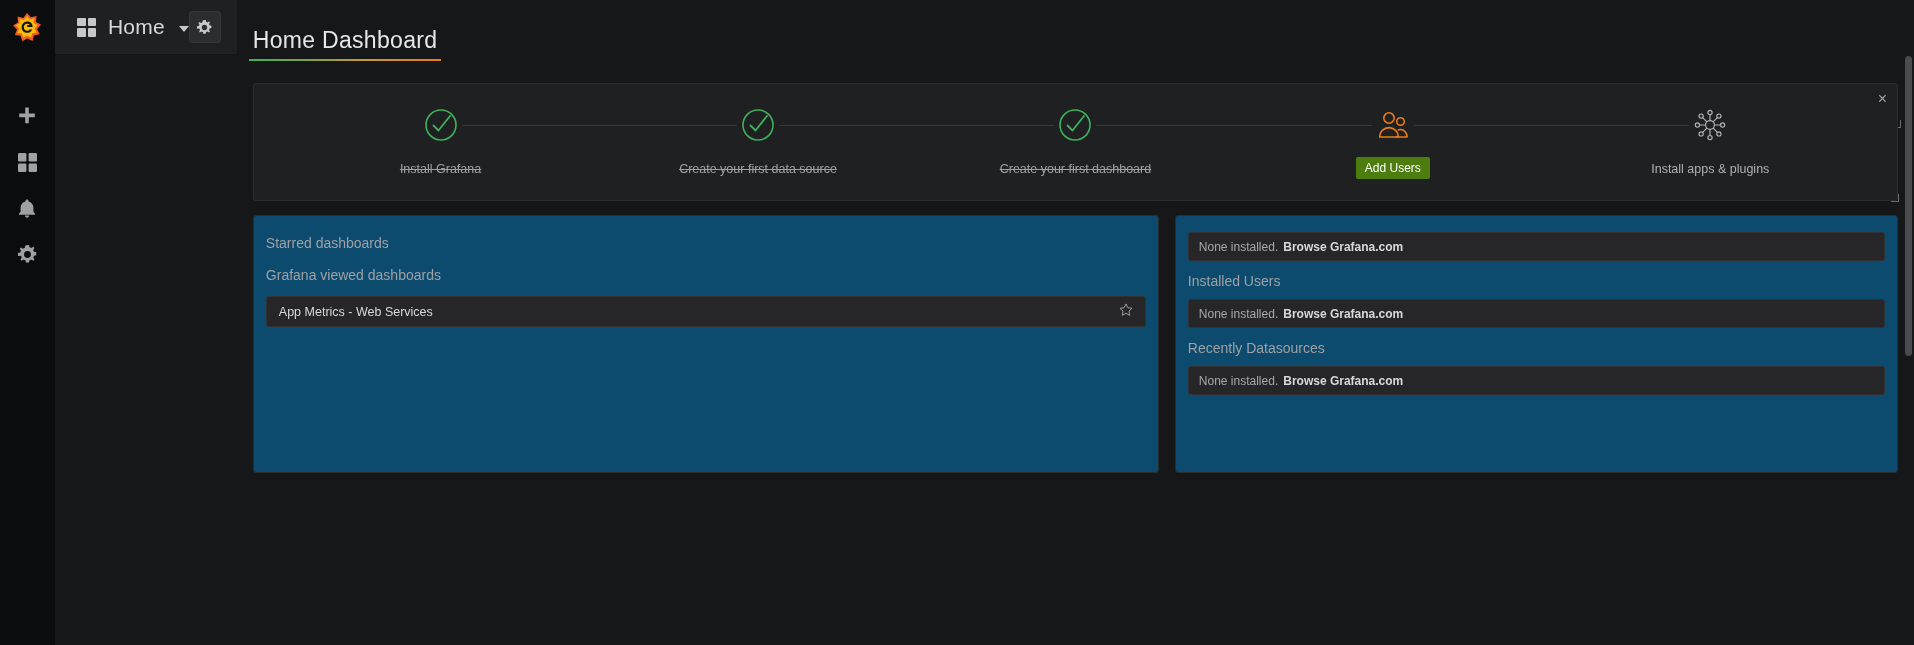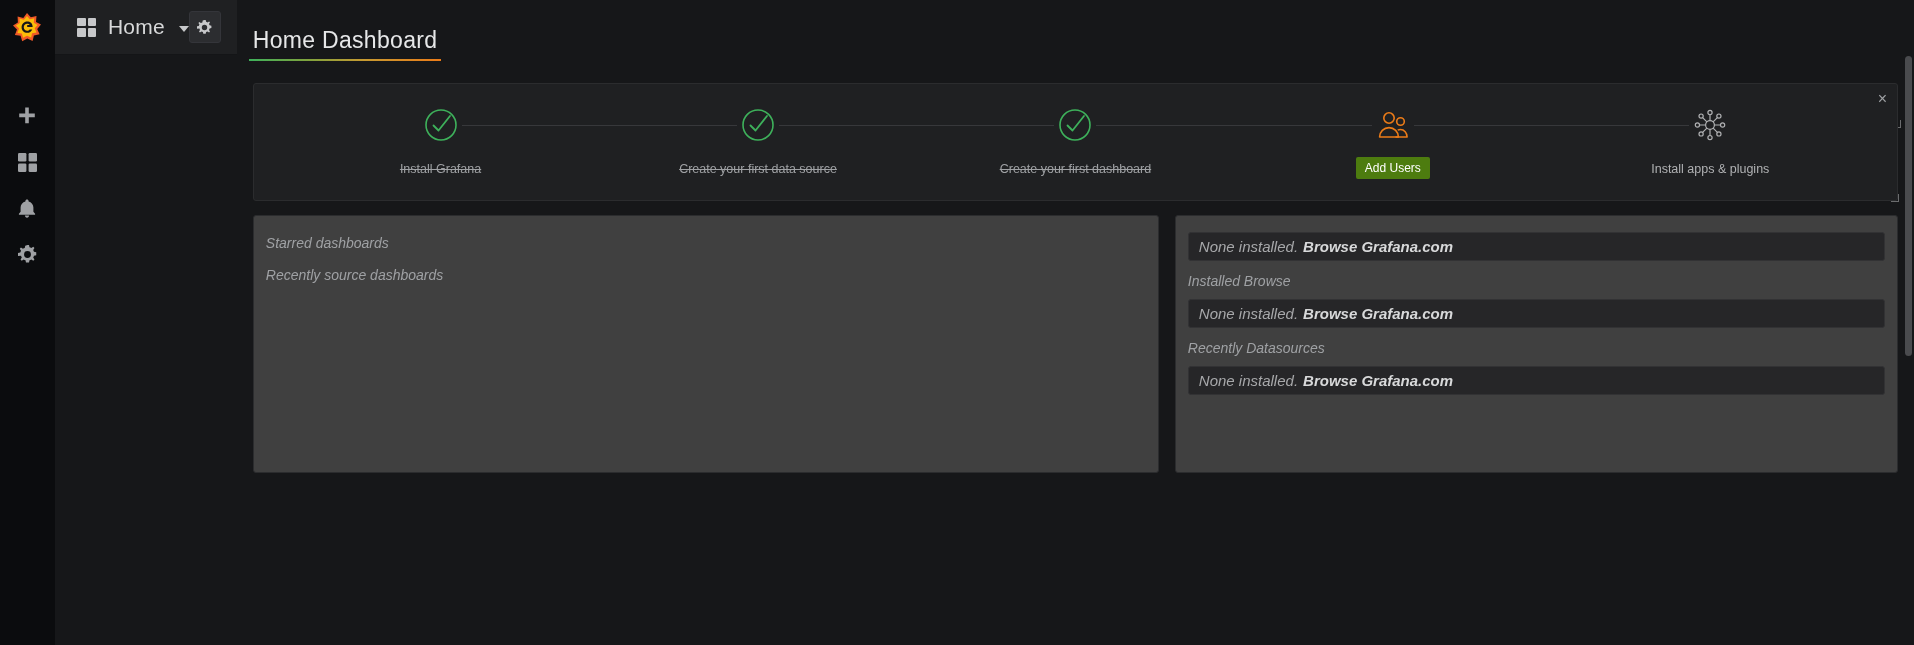--- a/index.html
+++ b/index.html
@@ -195,27 +195,26 @@
   .bottom-row {
     display: flex;
     gap: 16px;
     height: 258px;
   }
   .col { display: flex; flex-direction: column; }
   .col-left { width: 906px; }
   .col-right { flex: 1; }
 
   .inner-panel {
-    background: #404040;
+    background: #0c4a6e;
     border: 1px solid #2b2c2e;
     border-radius: 3px;
     height: 100%;
     padding: 16px 12px 12px 12px;
     overflow: hidden;
-    font-style: italic;
   }
 
   .sec-head {
     font-size: 14px;
     color: #9fa1a4;
     font-weight: 400;
     padding: 3px 0 10px 0;
   }
   .sec-head.tight { padding-top: 6px; }
 
@@ -235,21 +234,21 @@
 
   .none-row {
     background: #262628;
     border: 1px solid #323234;
     border-radius: 3px;
     height: 29px;
     display: flex;
     align-items: center;
     padding: 0 10px;
     margin-bottom: 12px;
-    font-size: 15px;
+    font-size: 12px;
     color: #a7a8aa;
   }
   .none-row .link {
     color: #d8d9da;
     font-weight: bold;
     margin-left: 5px;
     cursor: pointer;
   }
 
   
@@ -427,34 +426,42 @@
 
         </div>
         <div class="resize-handle rh-gs"></div>
       </div>
 
       <div class="bottom-row">
 
         <div class="col col-left">
           <div class="inner-panel">
             <div class="sec-head">Starred dashboards</div>
-            <div class="sec-head tight">Recently source dashboards</div>
-
+            <div class="sec-head tight">Grafana viewed dashboards</div>
+
+            <div class="dash-list-item">
+              <span class="name">App Metrics - Web Services</span>
+              <span class="star">
+                <svg width="14" height="14" viewBox="0 0 16 16">
+                  <path d="M8 1 l2.1 4.4 4.8 0.6 -3.5 3.3 0.9 4.8 L8 11.8 3.7 14.1 4.6 9.3 1.1 6 l4.8-0.6 z" fill="none" stroke="#9fa1a4" stroke-width="1.1" stroke-linejoin="round"></path>
+                </svg>
+              </span>
+            </div>
           </div>
         </div>
 
         <div class="col col-right">
           <div class="inner-panel">
 
             <div class="none-row">
               <span>None installed.</span>
               <span class="link">Browse Grafana.com</span>
             </div>
 
-            <div class="sec-head" style="padding-top:0;">Installed Browse</div>
+            <div class="sec-head" style="padding-top:0;">Installed Users</div>
             <div class="none-row">
               <span>None installed.</span>
               <span class="link">Browse Grafana.com</span>
             </div>
 
             <div class="sec-head" style="padding-top:0;">Recently Datasources</div>
             <div class="none-row">
               <span>None installed.</span>
               <span class="link">Browse Grafana.com</span>
             </div>

